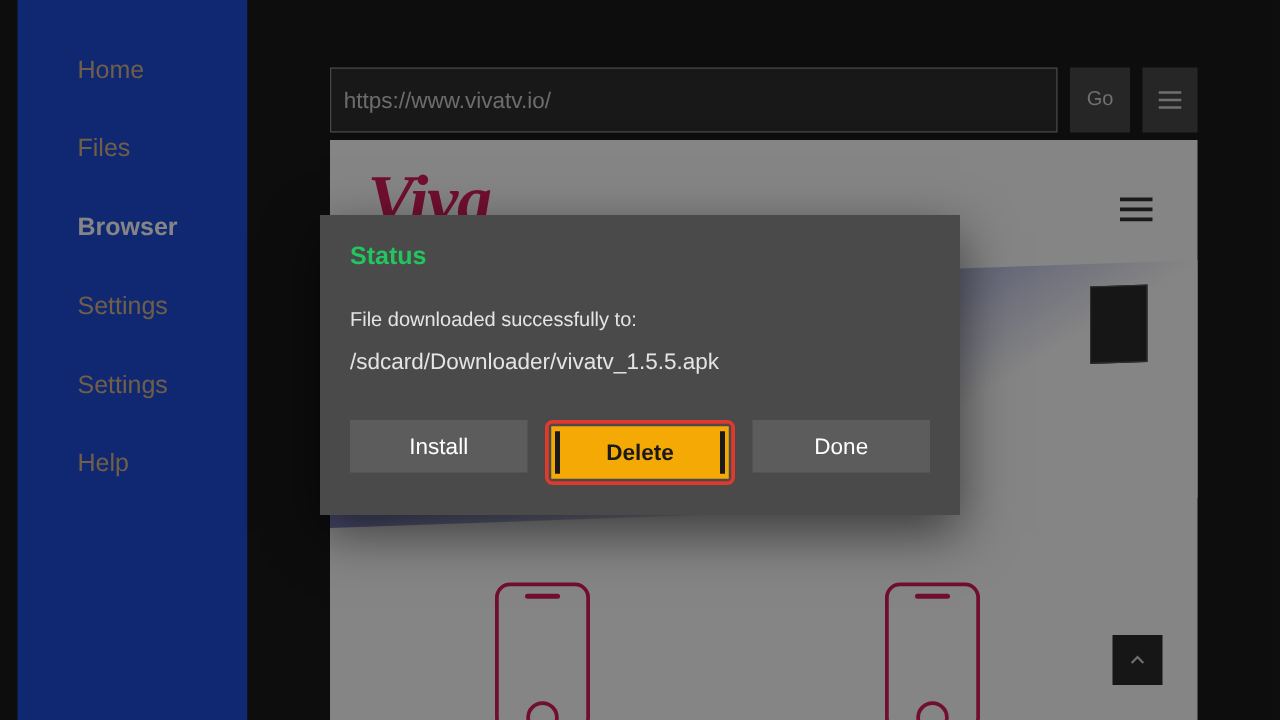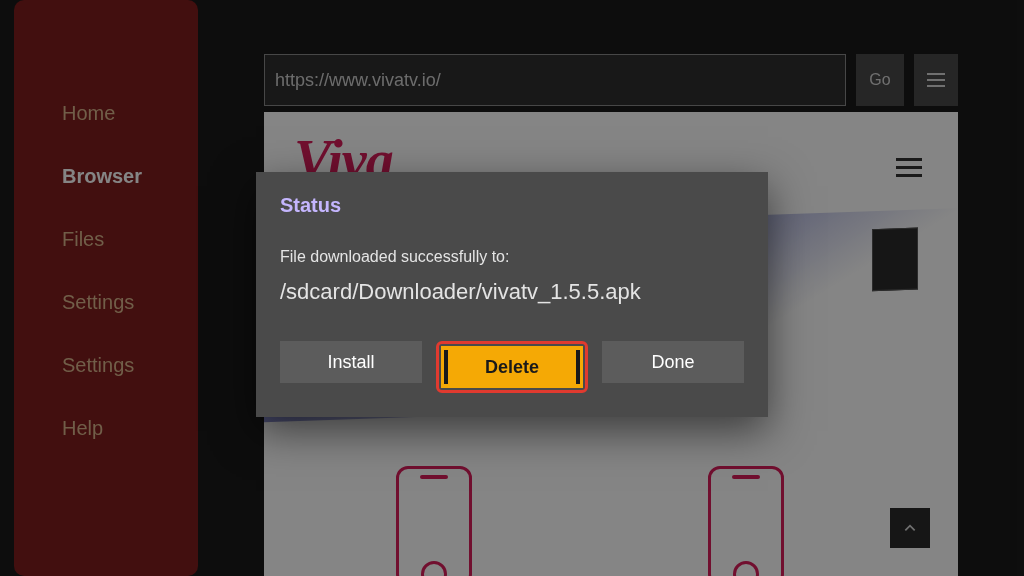--- a/index.html
+++ b/index.html
@@ -12,23 +12,22 @@
     background: #1a1a1a;
   }
 
   
   .sidebar {
     position: absolute;
     left: 14px;
     top: 0;
     width: 184px;
     height: 576px;
-    background: #7f1d1d;
-    padding-top: 82px;
-    border-radius: 10px;
+    background: #1d4ed8;
+    padding-top: 25px;
   }
   .sidebar-item {
     padding: 20px 30px 20px 48px;
     font-size: 20px;
     color: #d8b58c;
     cursor: pointer;
   }
   .sidebar-item.active {
     color: #ffffff;
     font-weight: 700;
@@ -219,34 +218,34 @@
   .dialog {
     position: absolute;
     left: 256px;
     top: 172px;
     width: 512px;
     background: #4a4a4a;
     padding: 22px 24px 24px 24px;
     box-shadow: 0 14px 40px rgba(0,0,0,0.55);
   }
   .dialog-title {
-    color: #c4b5fd;
+    color: #22c55e;
     font-size: 20px;
     font-weight: 700;
     margin-bottom: 28px;
   }
   .dialog-msg {
     color: #e4e4e4;
     font-size: 16px;
     line-height: 1.5;
     margin-bottom: 10px;
   }
   .dialog-path {
     color: #e4e4e4;
-    font-size: 22px;
+    font-size: 18px;
     margin-bottom: 36px;
     word-break: break-all;
   }
   .dialog-buttons {
     display: flex;
     gap: 14px;
     margin-top: 20px;
   }
   .dbtn {
     flex: 1;
@@ -285,22 +284,22 @@
   }
   .highlight-wrap .dbtn { flex: 1; text-align: center; }
 </style>
 </head>
 <body>
 
 <div class="app">
 
   <nav class="sidebar">
     <div class="sidebar-item">Home</div>
+    <div class="sidebar-item">Files</div>
     <div class="sidebar-item active">Browser</div>
-    <div class="sidebar-item">Files</div>
     <div class="sidebar-item">Settings</div>
     <div class="sidebar-item">Settings</div>
     <div class="sidebar-item">Help</div>
   </nav>
 
   <main class="main">
 
     <div class="urlrow">
       <input class="urlinput" type="text" value="https://www.vivatv.io/" style="">
       <div class="gobtn">Go</div>

